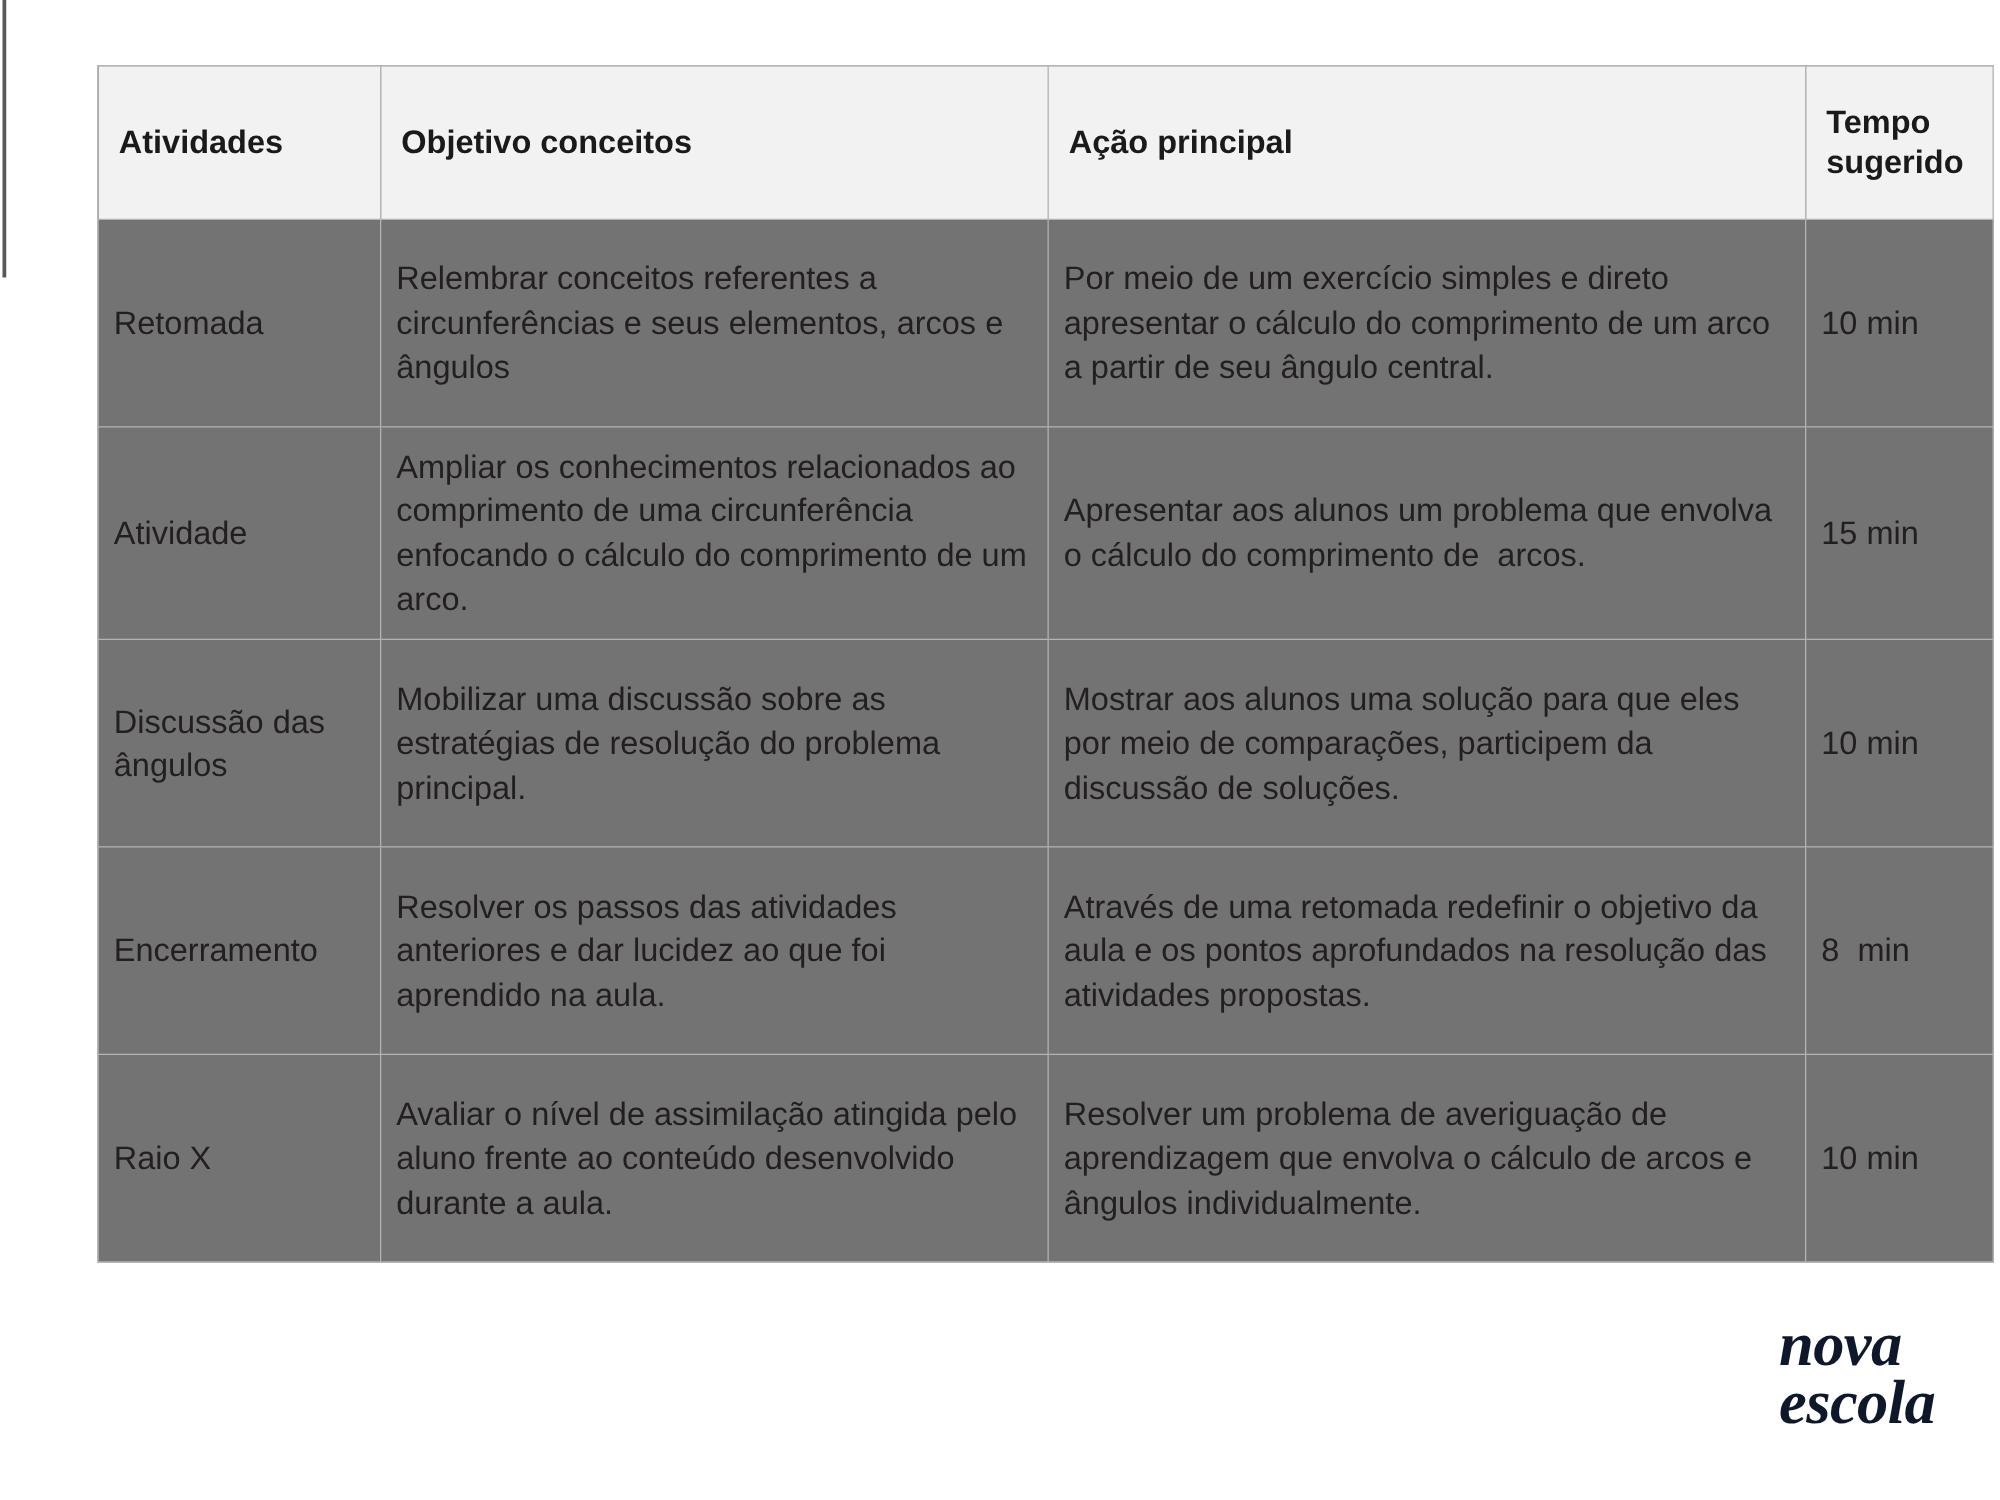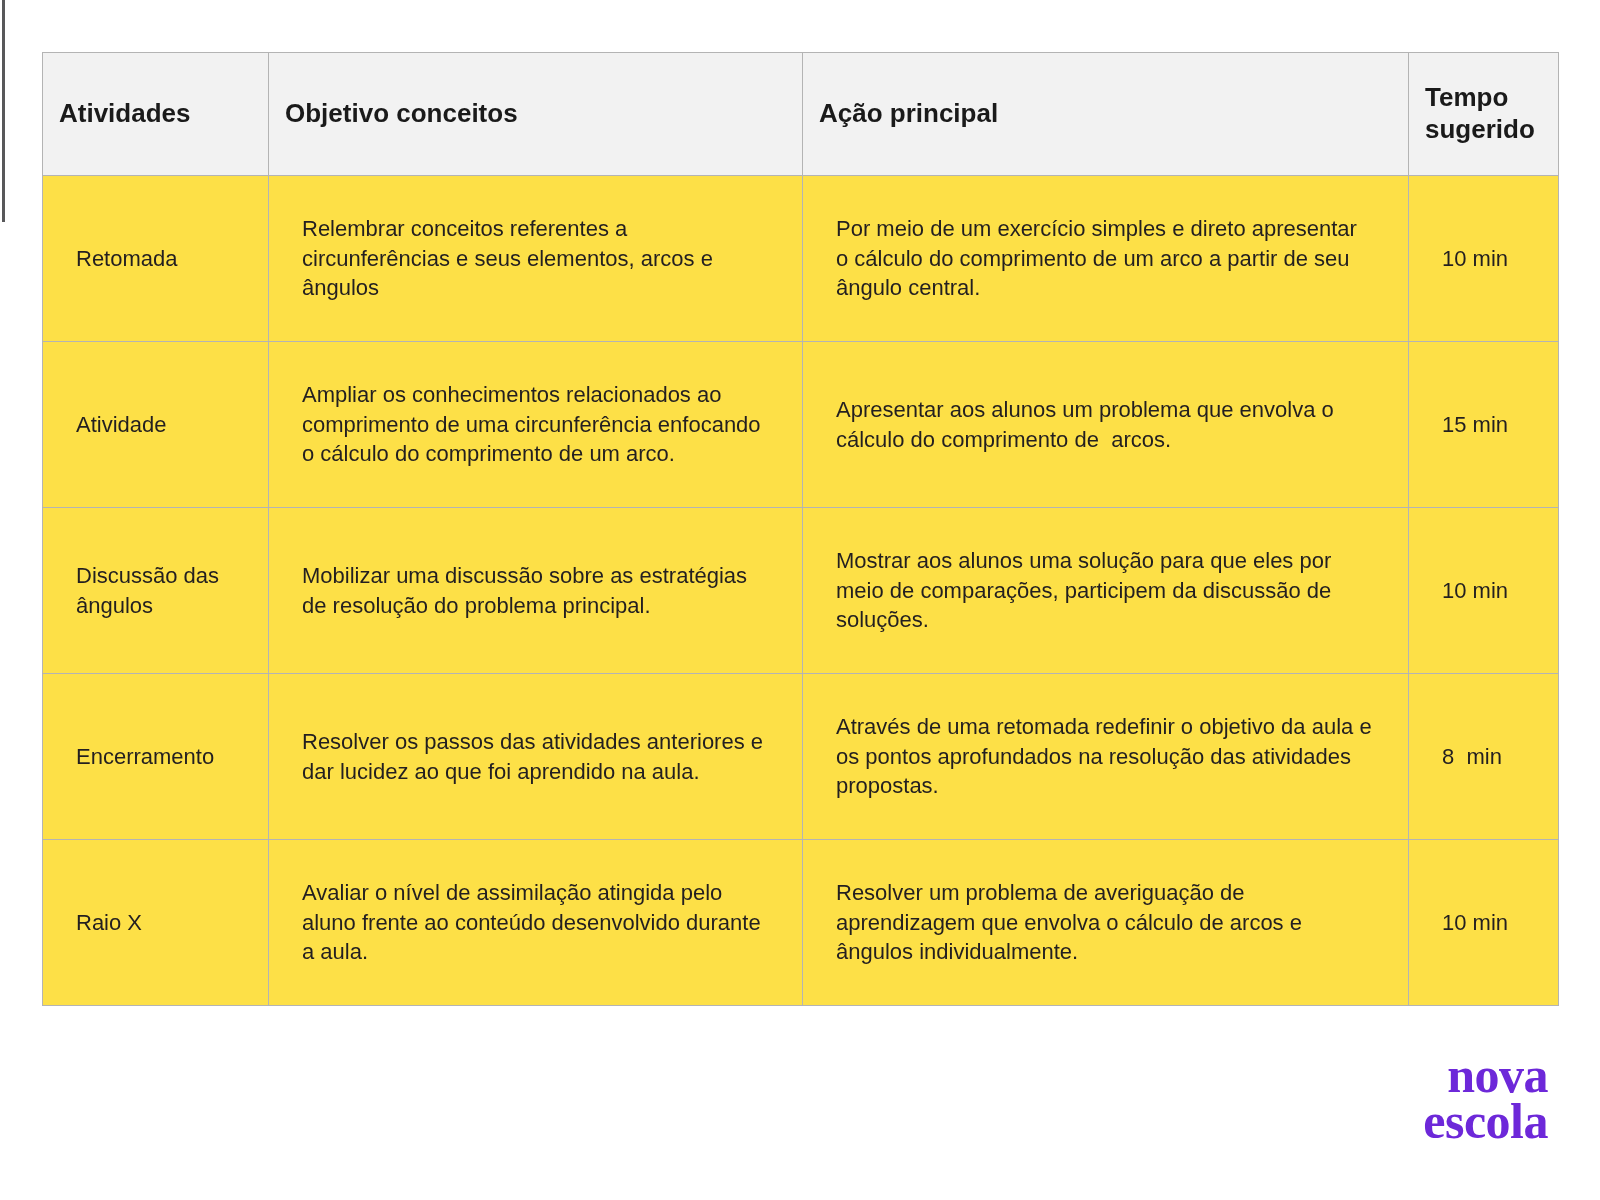--- a/index.html
+++ b/index.html
@@ -31,21 +31,22 @@
     position: absolute;
     left: 42px;
     top: 52px;
     width: 1516px;
   }
 
   table.plan {
     width: 1516px;
     border-collapse: collapse;
     table-layout: fixed;
-    background: #fde047;
+    background: #737373;
+    margin-left: 36px;
   }
 
   table.plan col.c-atividade { width: 226px; }
   table.plan col.c-objetivo  { width: 534px; }
   table.plan col.c-acao      { width: 606px; }
   table.plan col.c-tempo     { width: 150px; }
 
   table.plan th,
   table.plan td {
     border: 1px solid #b4b4b4;
@@ -61,49 +62,50 @@
     font-weight: bold;
     line-height: 1.22;
     color: #1a1a1a;
     vertical-align: middle;
   }
 
   table.plan thead th.th-tempo {
   }
 
   table.plan tbody td {
-    padding: 14px 33px;
-    font-size: 22px;
+    padding: 14px 12px;
+    font-size: 26px;
     line-height: 1.36;
     color: #231f20;
     font-weight: normal;
   }
 
   table.plan tbody tr { height: 166px; }
 
   td.cell-atividade { padding-left: 16px; }
   td.cell-objetivo  { padding-left: 16px; padding-right: 14px; }
   td.cell-acao      { padding-left: 16px; padding-right: 14px; }
   td.cell-tempo     { padding-left: 14px; white-space: pre; }
 
   
   td.cell-acao, td.cell-tempo { white-space: pre-wrap; }
 
   .brand {
     position: absolute;
     right: 52px;
     bottom: 56px;
-    text-align: right;
-    color: #6d28d9;
+    text-align: left;
+    color: #0f172a;
     font-family: "Liberation Serif", serif;
     font-weight: bold;
     font-size: 50px;
     line-height: 0.92;
     letter-spacing: -0.5px;
     user-select: none;
+    font-style: italic;
   }
   .brand .brand-line { display: block; }
 </style>
 </head>
 <body>
 
 <div class="edge-rule"></div>
 
 <div class="sheet">
   <table class="plan">

